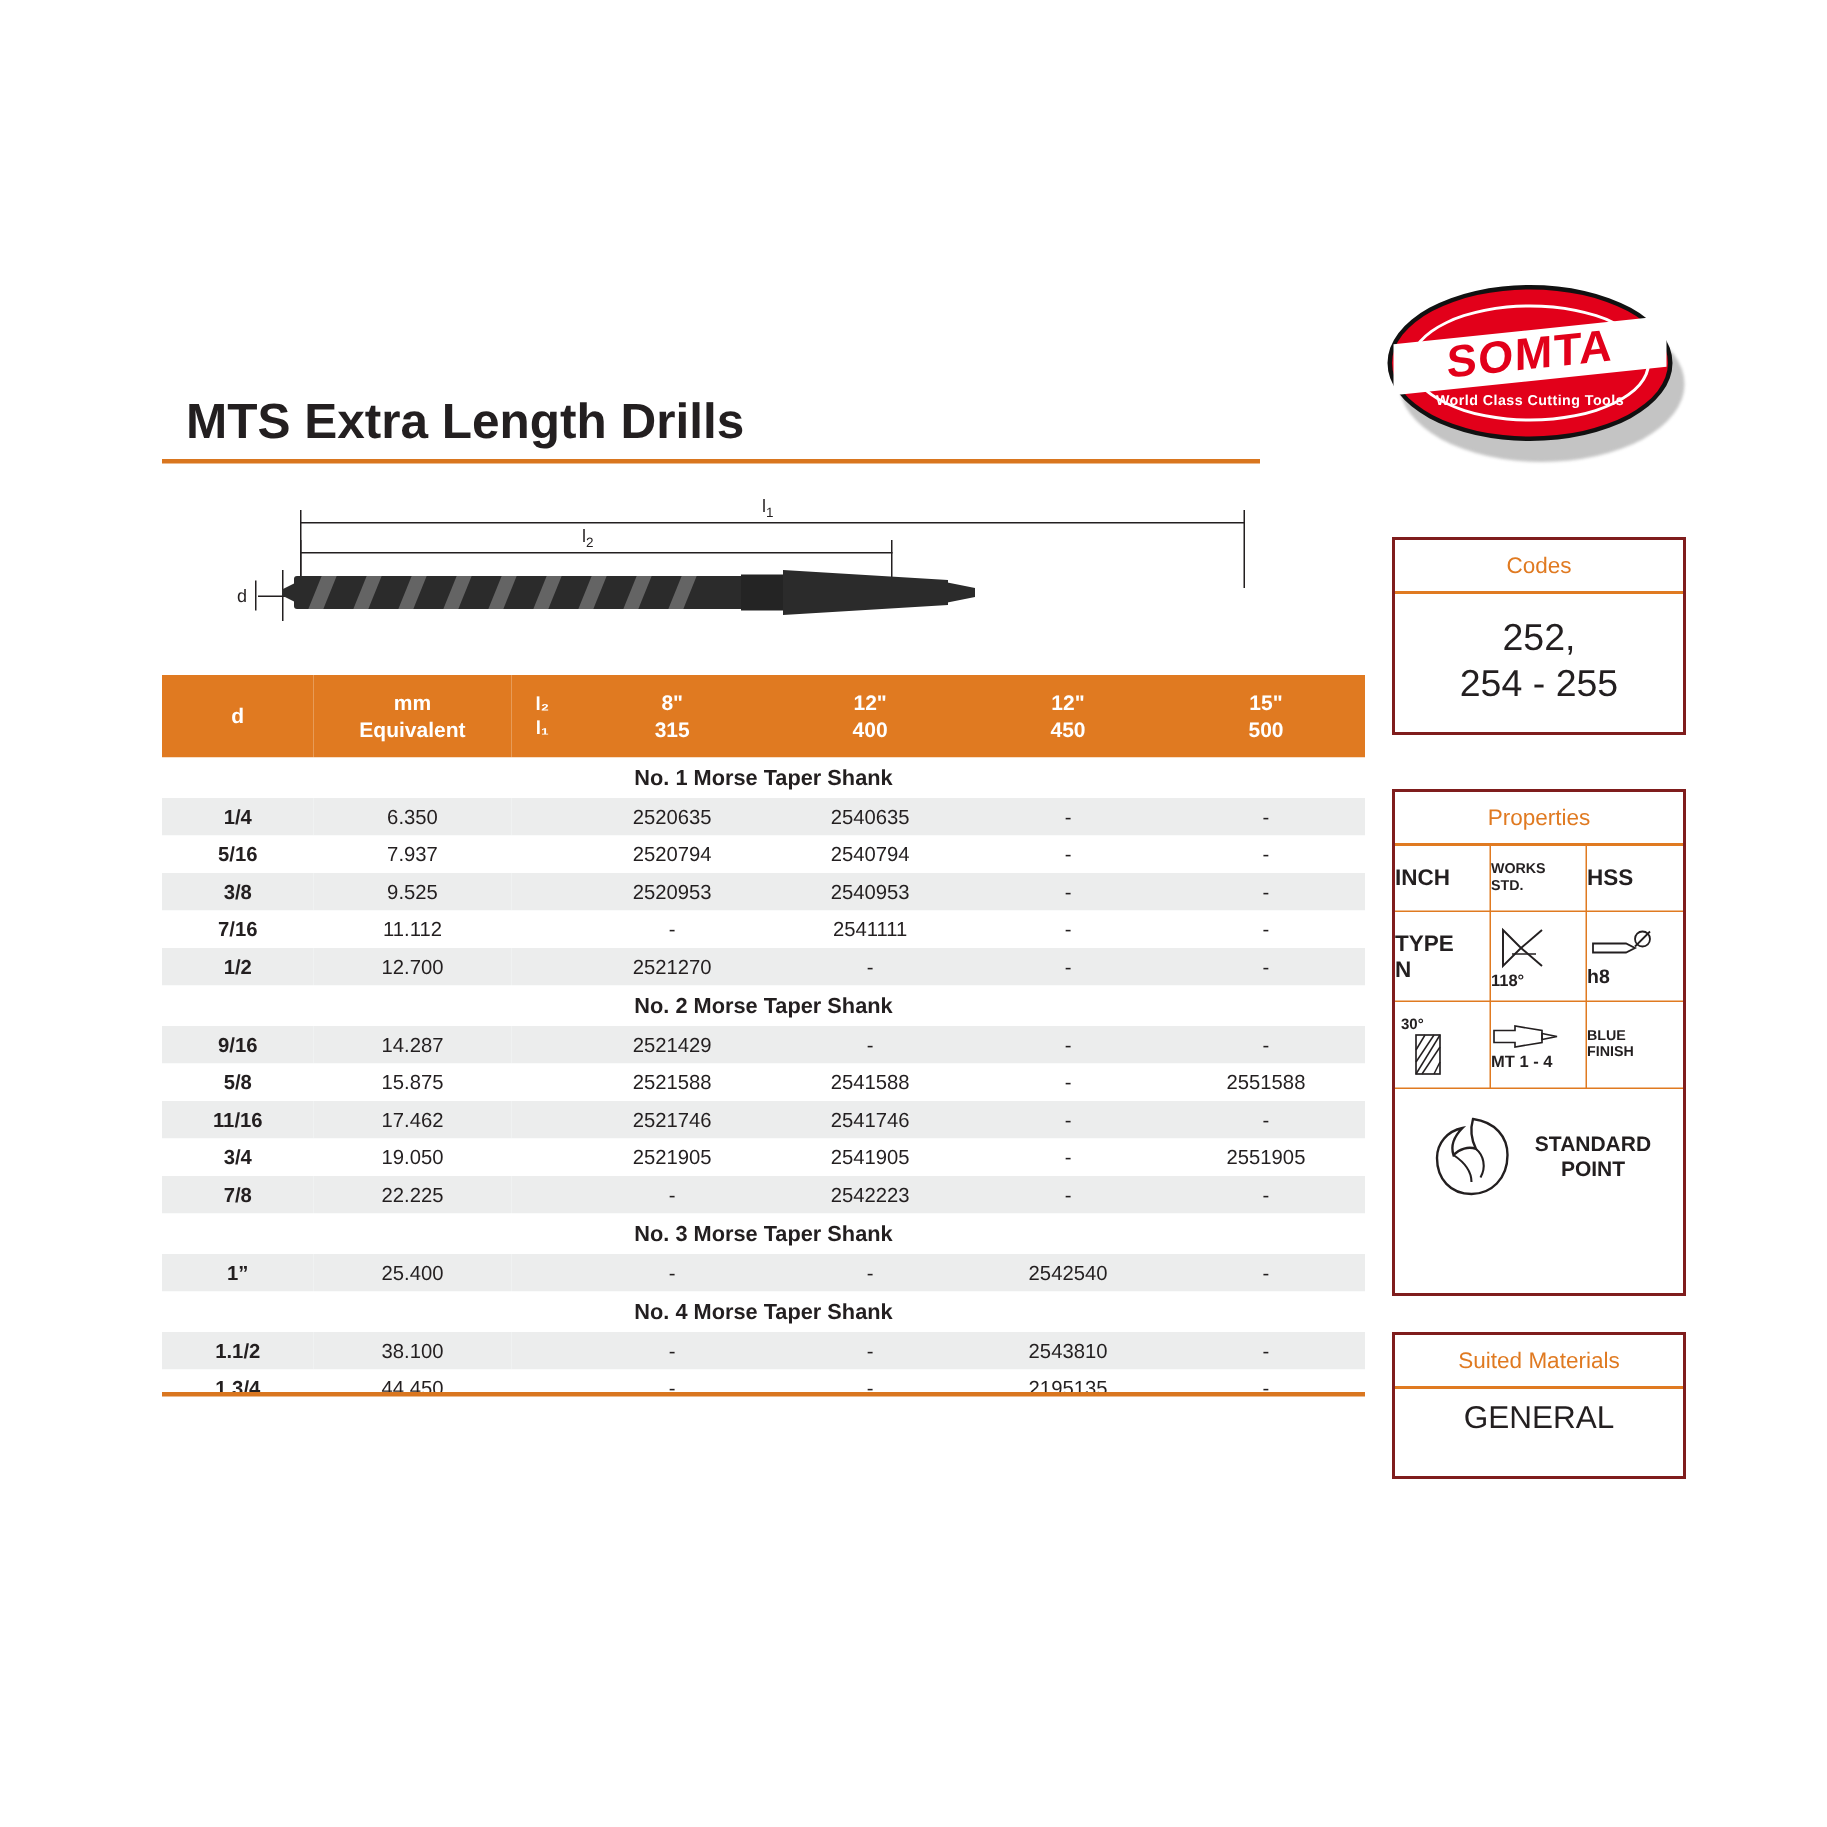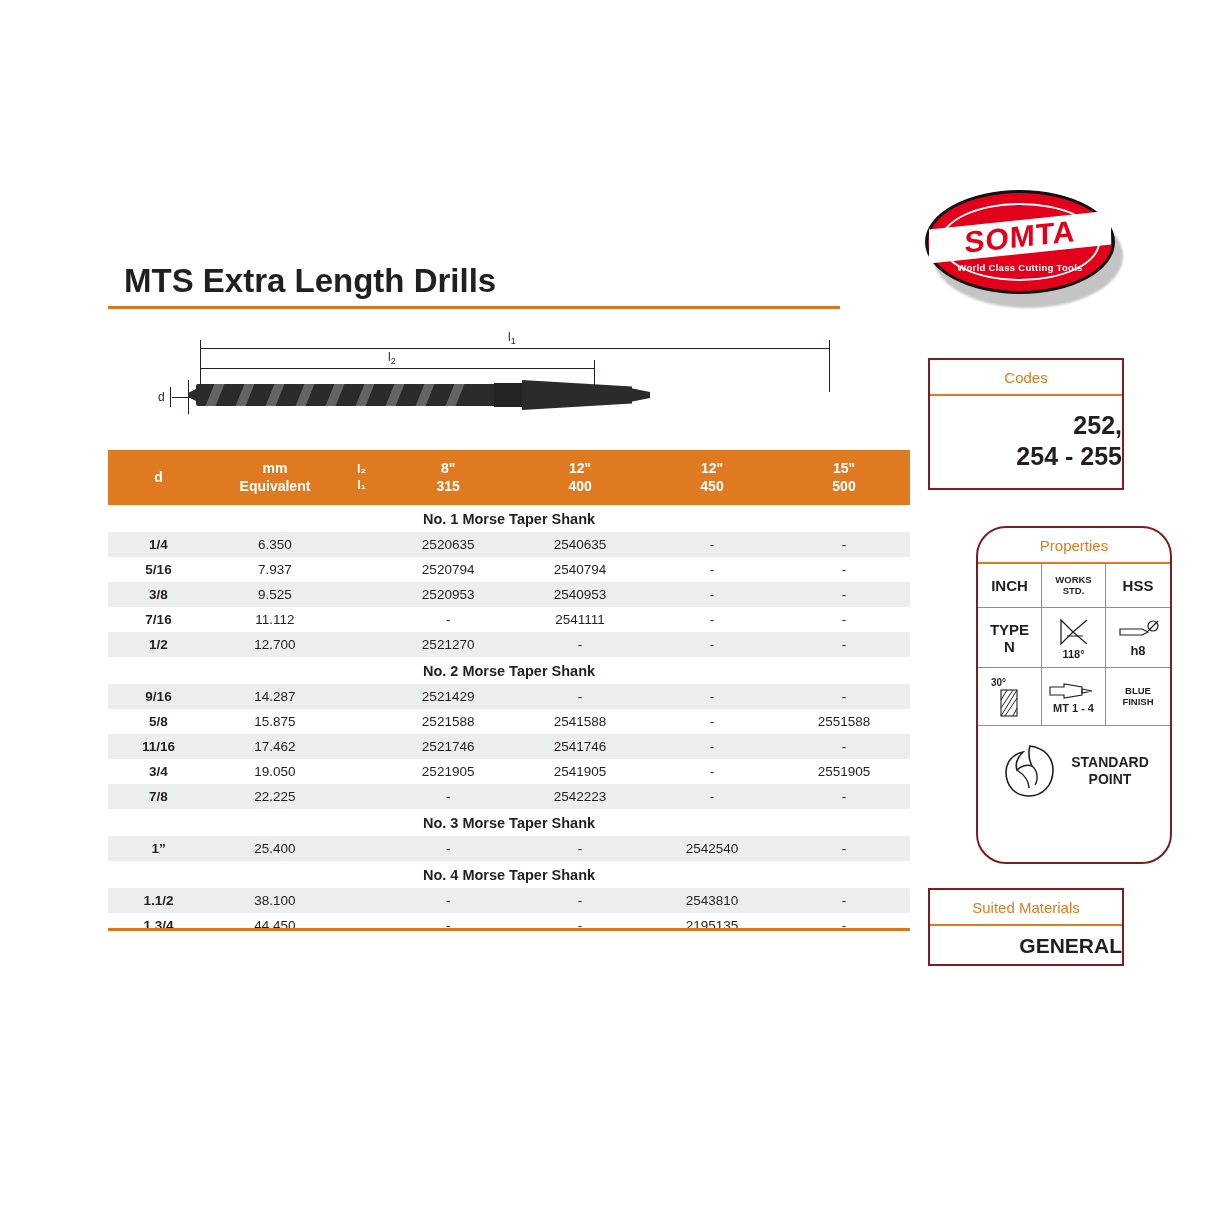--- a/index.html
+++ b/index.html
@@ -255,44 +255,44 @@
     box-sizing: border-box;
   }
   .panel-head {
     text-align: center;
     color: #e07a21;
     font-size: 15px;
     padding: 9px 0 8px;
     border-bottom: 2px solid #e07a21;
   }
   .panel-body {
-    text-align: right;
-    font-weight: bold;
+    text-align: center;
+    font-weight: normal;
     color: #231f20;
   }
 
   #codes-panel { left: 928px; top: 358px; width: 196px; height: 132px; }
   #codes-panel .panel-body {
     font-size: 25px;
     line-height: 1.25;
     padding-top: 14px;
   }
 
-  #props-panel { left: 976px; top: 526px; width: 196px; height: 338px; border-radius: 30px; }
+  #props-panel { left: 928px; top: 526px; width: 196px; height: 338px; }
 
   .prop-grid {
     display: grid;
     grid-template-columns: 1fr 1fr 1fr;
     grid-template-rows: 44px 60px 58px;
   }
   .pcell {
     border-right: 1.5px solid #e07a21;
     border-bottom: 1.5px solid #e07a21;
     display: flex;
-    align-items: center;
+    align-items: flex-start;
     justify-content: center;
     flex-direction: column;
     font-size: 15px;
     font-weight: bold;
     color: #231f20;
     text-align: center;
     position: relative;
   }
   .pcell.last { border-right: none; }
   .pcell.tiny { font-size: 9.5px; line-height: 1.15; }
@@ -304,21 +304,21 @@
     justify-content: center;
     gap: 10px;
   }
   .std-label {
     font-size: 14px;
     font-weight: bold;
     line-height: 1.2;
     text-align: center;
   }
 
-  #materials-panel { left: 928px; top: 888px; width: 196px; height: 78px; }
+  #materials-panel { left: 928px; top: 888px; width: 196px; height: 98px; }
   #materials-panel .panel-body { font-size: 21px; padding-top: 8px; }
 
   svg { display: block; }
 </style>
 </head>
 <body>
 
 <div class="logo-wrap">
   <div class="logo-shadow"></div>
   <div class="logo-oval">

